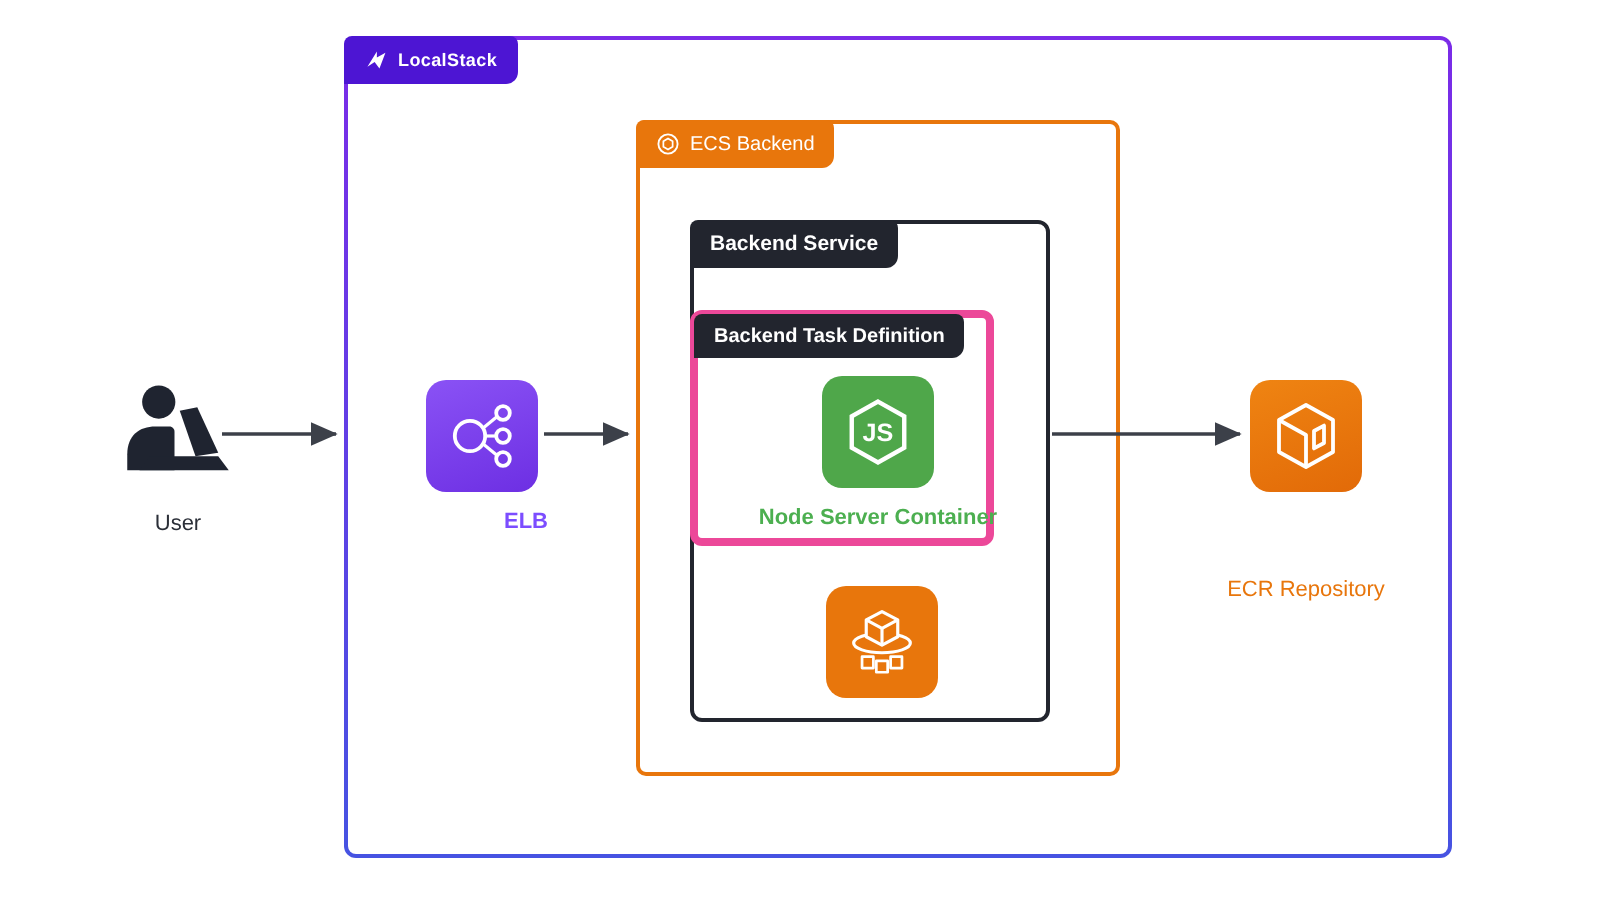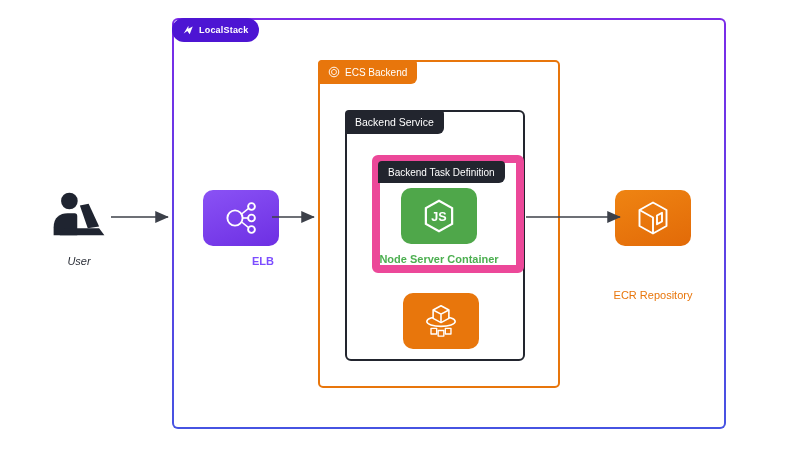--- a/index.html
+++ b/index.html
@@ -28,46 +28,46 @@
     border: 2px solid #e8760c;
     background: #ffffff;
     border-radius: 5px;
   }
   .service-box {
     left: 345px; top: 110px; width: 180px; height: 251px;
     border: 2px solid #22252e;
     background: #ffffff;
   }
   .taskdef-box {
-    left: 372px; top: 155px; width: 152px; height: 118px;
-    border: 8px solid #ec4899;
+    left: 345px; top: 155px; width: 152px; height: 118px;
+    border: 4px solid #ec4899;
     background: #ffffff;
   }
 
   
   .tab {
     position: absolute; left: -2px; top: -2px;
     display: inline-flex; align-items: center; gap: 5px;
     height: 24px; padding: 0 10px;
     border-radius: 4px 4px 6px 0;
     color: #ffffff; white-space: nowrap;
   }
   .tab .tab-icon { display: inline-flex; }
-  .tab-localstack { background: #4d15d3; font-size: 9px; font-weight: 700; letter-spacing: .2px; border-radius: 12px; }
+  .tab-localstack { background: #4d15d3; font-size: 9px; font-weight: 700; letter-spacing: .2px; }
   .tab-ecs { background: #e8760c; font-size: 10px; font-weight: 500; }
-  .tab-dark { background: #22252e; font-size: 10.5px; font-weight: 400; }
+  .tab-dark { background: #22252e; font-size: 10.5px; font-weight: 700; }
   .tab-taskdef { height: 22px; font-size: 10px; }
 
   
   .node-group {
     position: absolute;
     display: flex; flex-direction: column; align-items: center;
   }
   .icon-sq {
-    width: 76px; height: 56px; border-radius: 10px;
+    width: 56px; height: 56px; border-radius: 10px;
     display: flex; align-items: center; justify-content: center;
   }
   .icon-elb  { background: linear-gradient(160deg, #8a52f5 0%, #6d2fe3 100%); }
   .icon-node { background: #4fa74a; }
   .icon-ecs-service { background: #e8760c; }
   .icon-ecr  { background: linear-gradient(160deg, #ef8412 0%, #e26a08 100%); }
 
   .node-label {
     margin-top: 9px; font-size: 11px; white-space: nowrap; text-align: center;
   }
@@ -111,21 +111,21 @@
       <span>Backend Service</span>
     </div>
   </div>
 
   <div class="box taskdef-box">
     <div class="tab tab-dark tab-taskdef">
       <span>Backend Task Definition</span>
     </div>
   </div>
 
-  <div class="node-group" style="left:50px; top:188px; width:58px;font-style:italic;">
+  <div class="node-group" style="left:60px; top:188px; width:58px;">
     <span>
       <svg width="56" height="54" viewBox="0 0 64 52">
         <circle cx="21" cy="10" r="9.5" fill="#1f2430"></circle>
         <path d="M3,49 L3,40 C3,29 10,24 19,24 L27,24 C29,24 30,25.5 30,27 L30,49 Z" fill="#1f2430"></path>
         <polygon points="33,15 43,13 55,39 42,41" fill="#1f2430"></polygon>
         <polygon points="10,49 61,49 55,41 16,41" fill="#1f2430"></polygon>
       </svg>
     </span>
     <div class="node-label lbl-dark">User</div>
   </div>

